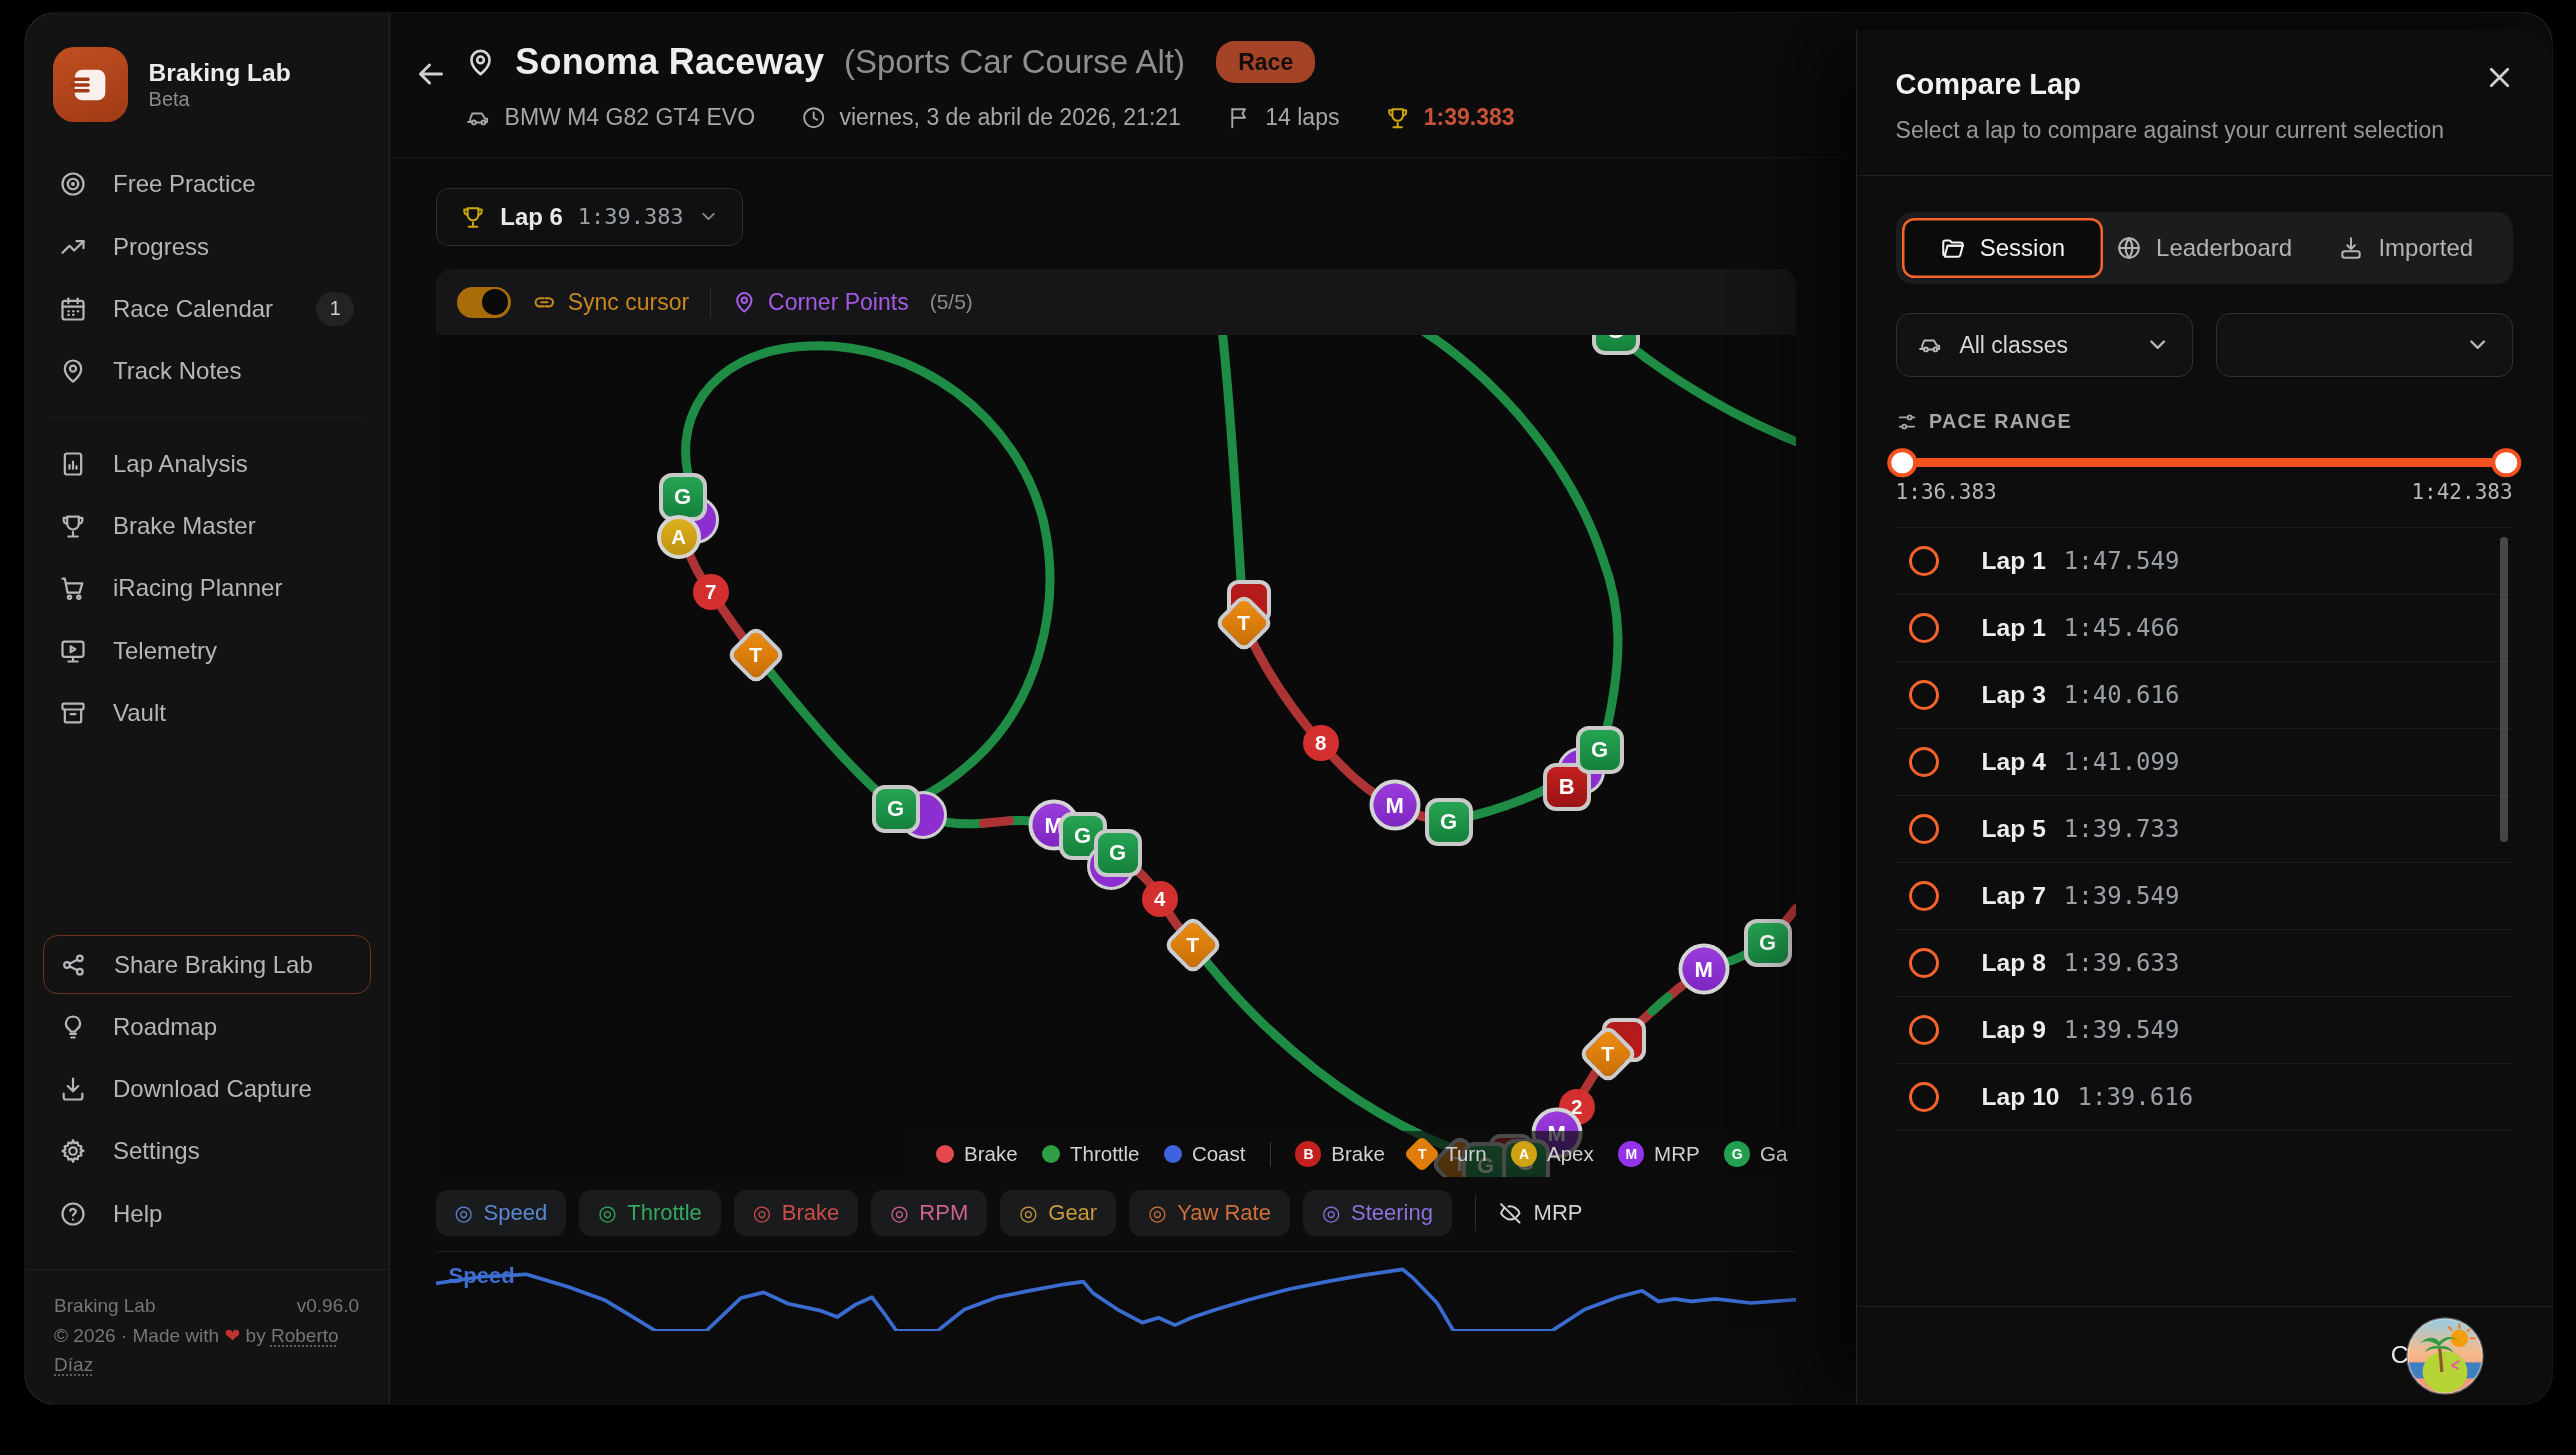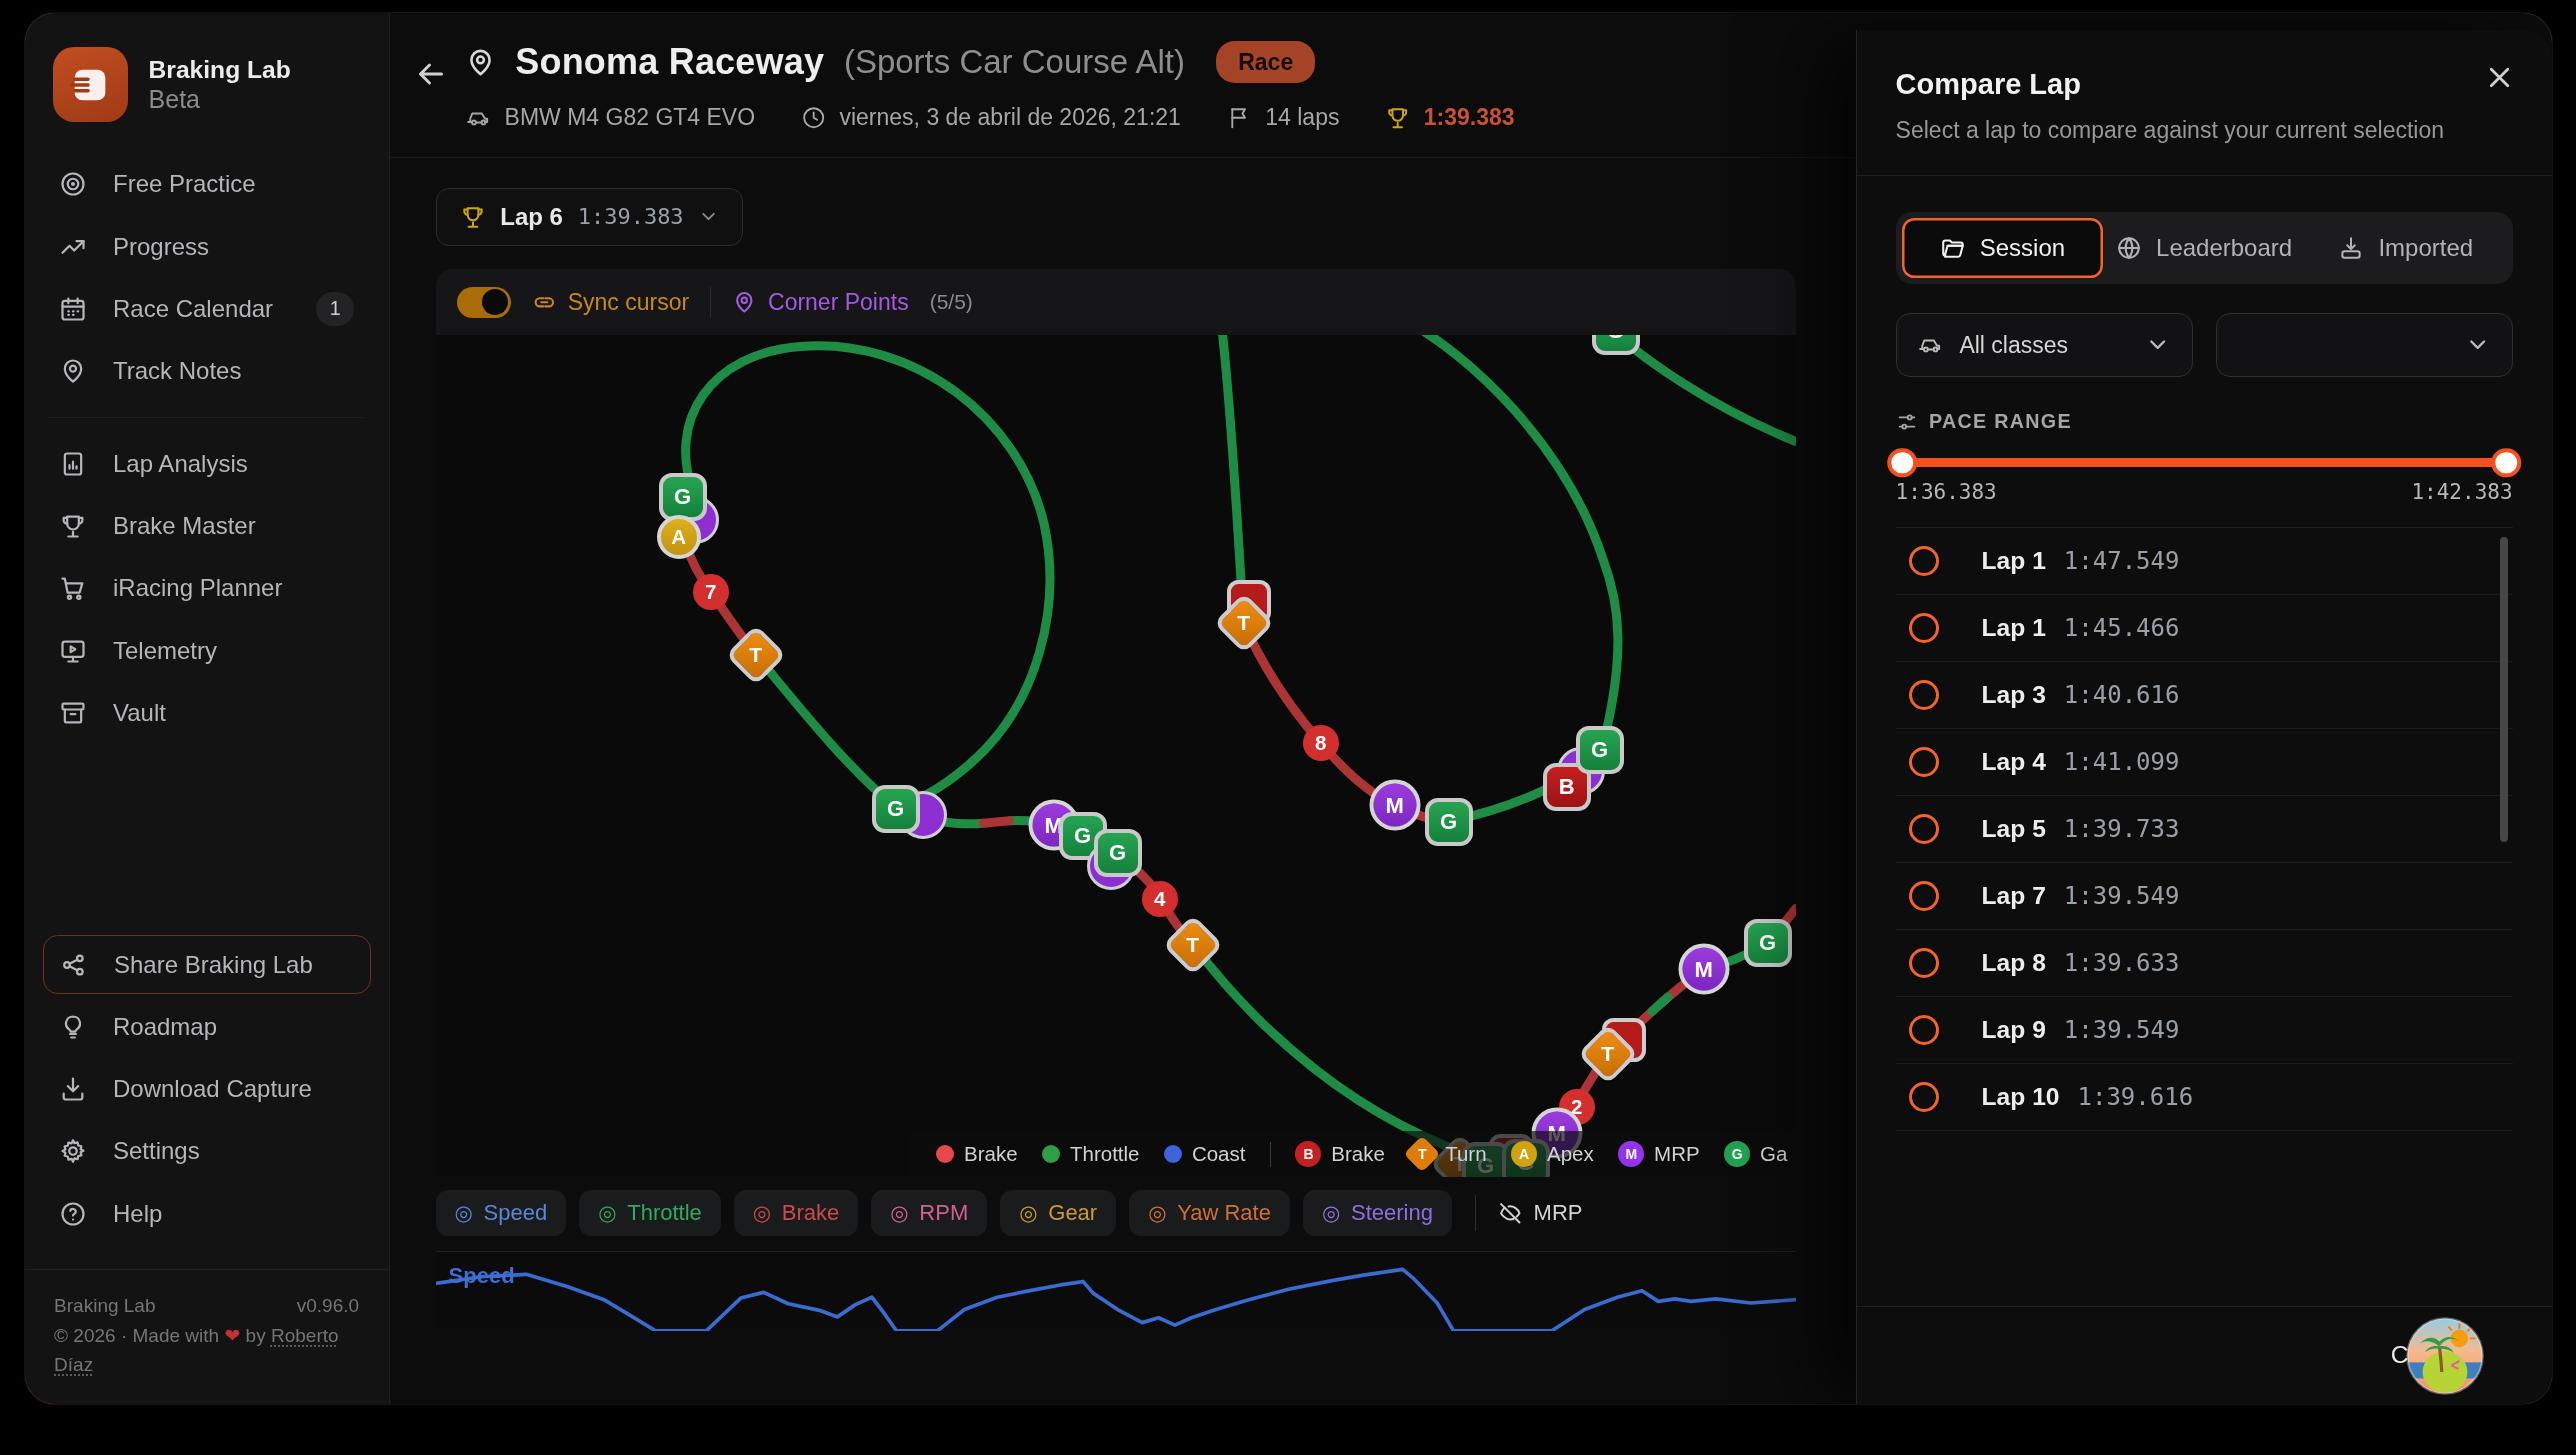--- a/index.html
+++ b/index.html
@@ -9,21 +9,21 @@
     background:#c2410c; border-radius:29.5px; display:flex; overflow:hidden;
     box-shadow:0 0 0 0.8px #1a1a1b; }
 
   
   .sidebar { width:365px; background:#131314; border-right:0.8px solid #222224;
     display:flex; flex-direction:column; flex-shrink:0; }
   .logo-row { display:flex; align-items:center; gap:21px; padding:34px 28px 28px; }
   .logo-mark { width:75px; height:75px; border-radius:21px;
     background:linear-gradient(160deg,#c14e20,#a03a16); display:flex; align-items:center; justify-content:center; }
   .logo-name { font-size:24.6px; font-weight:700; color:#ececec; line-height:1.2; }
-  .logo-beta { font-size:25px; color:#8b8b8d; margin-top:0; }
+  .logo-beta { font-size:20px; color:#8b8b8d; margin-top:0; }
   .nav { padding:4.9px 18px; display:flex; flex-direction:column; gap:3.3px; }
   .nav-item { display:flex; align-items:center; gap:26px; height:59px; padding:0 16.4px;
     border-radius:13px; color:#b4b6b9; font-size:24px; cursor:pointer; }
   .nav-item svg { width:28px; height:28px; flex-shrink:0; }
   .nav-badge { margin-left:auto; min-width:38px; height:34px; border-radius:17px;
     background:#232325; color:#cfcfcf; font-size:19.7px; display:flex; align-items:center; justify-content:center; padding:0 11.5px;}
   .nav-sep { height:0.8px; background:#1e1e20; margin:11.5px 24.6px; }
   .sidebar-spacer { flex:1; }
   .nav-item.share { border:1.6px solid #6e341d; border-radius:14.7px; }
   .side-footer { border-top:0.8px solid #202022; margin-top:21px; padding:21px 29.5px 24.6px;

